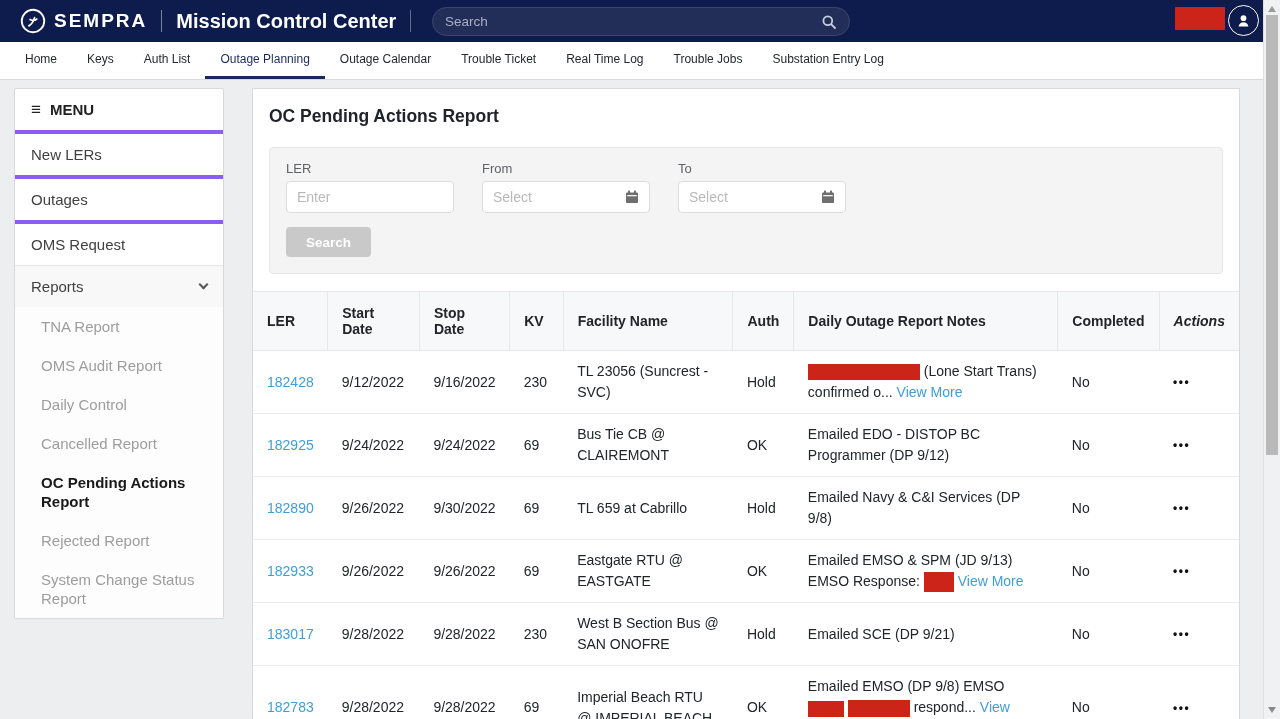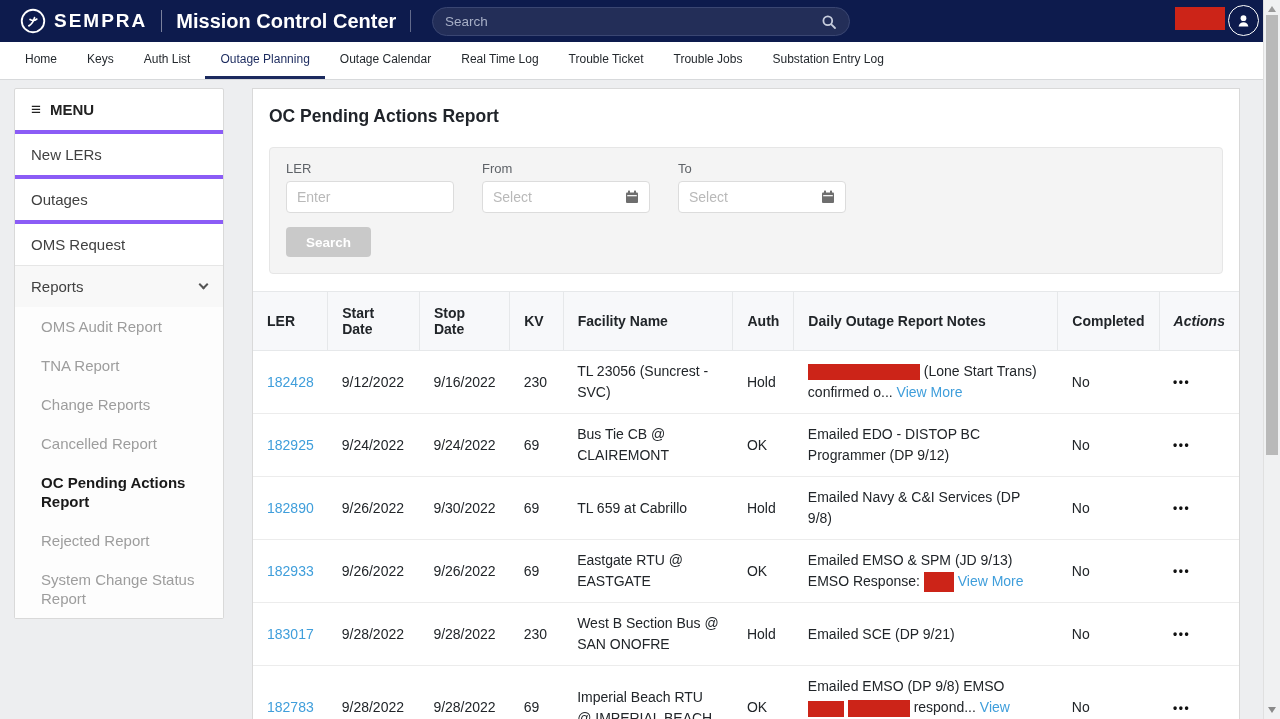--- a/index.html
+++ b/index.html
@@ -124,44 +124,44 @@
       </span>
     </div>
   </header>
 
   <nav class="nav" id="nav-tabs">
       <div class="tab">Home</div>
       <div class="tab">Keys</div>
       <div class="tab">Auth List</div>
       <div class="tab active">Outage Planning</div>
       <div class="tab">Outage Calendar</div>
+      <div class="tab">Trouble Ticket</div>
       <div class="tab">Real Time Log</div>
-      <div class="tab">Trouble Ticket</div>
       <div class="tab">Trouble Jobs</div>
       <div class="tab">Substation Entry Log</div>
     </nav>
 
   <aside class="sidebar">
     <div class="menu-head">
       <span class="menu-bars">≡</span>
       <span>MENU</span>
     </div>
     <div id="sidebar-top-items">
         <div class="side-item">New LERs</div>
         <div class="side-item">Outages</div>
         <div class="side-item">OMS Request</div>
       </div>
     <div class="reports-row">
       <span>Reports</span>
       <span class="chev down"></span>
     </div>
     <div class="sub-list" id="sidebar-report-subitems">
+        <div class="sub-item">TNA Report</div>
         <div class="sub-item">OMS Audit Report</div>
-        <div class="sub-item">TNA Report</div>
-        <div class="sub-item">Change Reports</div>
+        <div class="sub-item">Daily Control</div>
         <div class="sub-item">Cancelled Report</div>
         <div class="sub-item active">OC Pending Actions Report</div>
         <div class="sub-item">Rejected Report</div>
         <div class="sub-item">System Change Status Report</div>
       </div>
   </aside>
 
   <main class="content">
     <h1 class="page-title">OC Pending Actions Report</h1>
 

